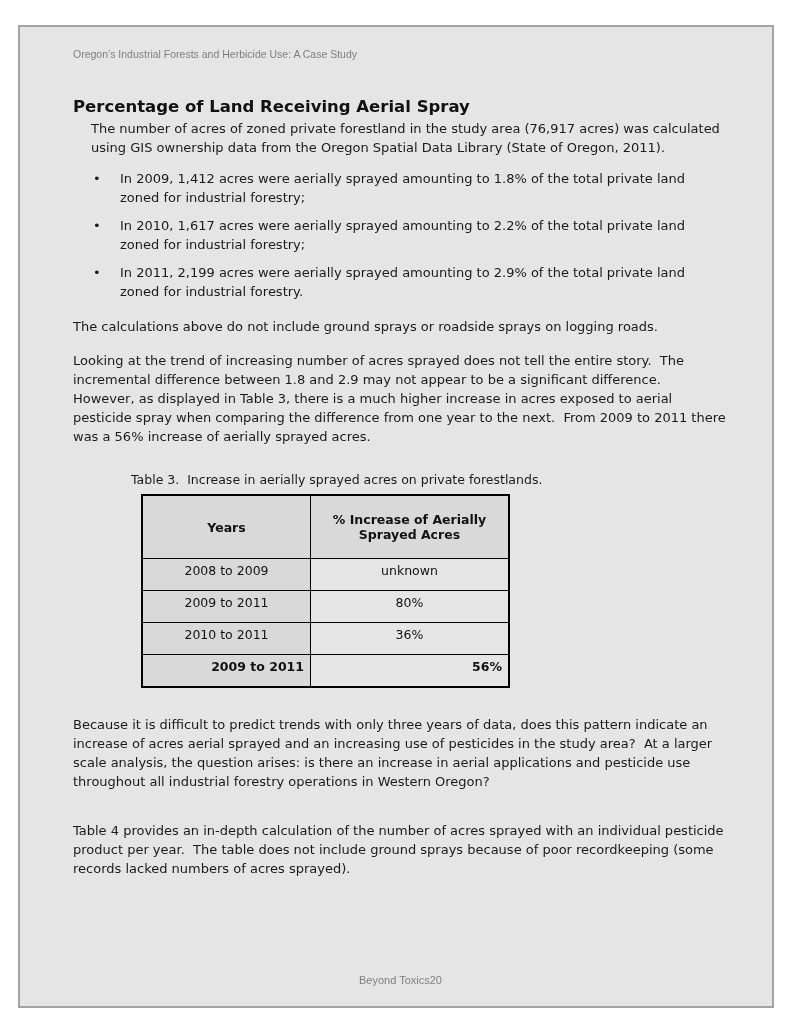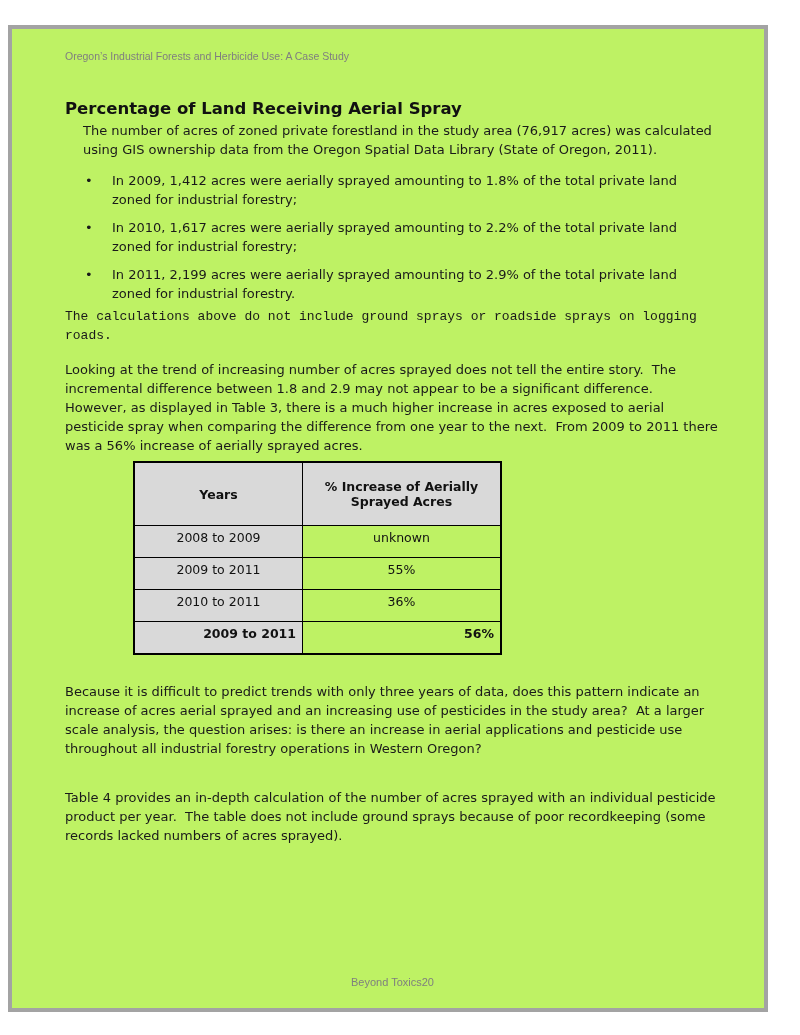--- a/index.html
+++ b/index.html
@@ -5,26 +5,26 @@
   html, body {
     margin: 0;
     padding: 0;
     background: #ffffff;
     width: 800px;
     height: 1035px;
     font-family: "DejaVu Sans", sans-serif;
   }
   .page-frame {
     position: absolute;
-    left: 8px;
+    left: 18px;
     top: 25px;
     width: 752px;
     height: 979px;
-    border: 4px solid #a3a3a3;
-    background: #bef264;
+    border: 2px solid #a3a3a3;
+    background: #e5e5e5;
     box-sizing: content-box;
   }
   .page-inner {
     position: relative;
     height: 100%;
     padding: 21px 44px 0 53px;
     box-sizing: border-box;
   }
   .doc-header {
     font-family: "Liberation Sans", sans-serif;
@@ -41,21 +41,21 @@
   }
   .para {
     margin: 0;
     width: 655px;
     font-size: 13px;
     line-height: 19px;
     color: #1a1a1a;
     white-space: pre-wrap;
   }
   .para-intro     { margin-top: 2px; margin-left: 18px;  }
-  .para-calc      { margin-top: 4px; font-family: Liberation Mono, monospace;  }
+  .para-calc      { margin-top: 16px;  }
   .para-trend     { margin-top: 15px; }
   .para-question  { margin-top: 27px; }
   .para-table4    { margin-top: 30px; }
   .bullet-list {
     margin: 12px 0 0 0;
     padding: 0;
     list-style: none;
     width: 630px;
   }
   .bullet-item {
@@ -149,36 +149,37 @@
       <li class="bullet-item">
         <span class="bullet-marker">•</span>
         <span class="bullet-text">In 2011, 2,199 acres were aerially sprayed amounting to 2.9% of the total private land zoned for industrial forestry.</span>
       </li>
     </ul>
 
     <p class="para para-calc">The calculations above do not include ground sprays or roadside sprays on logging roads.</p>
 
     <p class="para para-trend">Looking at the trend of increasing number of acres sprayed does not tell the entire story.  The incremental difference between 1.8 and 2.9 may not appear to be a significant difference.  However, as displayed in Table 3, there is a much higher increase in acres exposed to aerial pesticide spray when comparing the difference from one year to the next.  From 2009 to 2011 there was a 56% increase of aerially sprayed acres.</p>
 
+    <div class="table-caption">Table 3.  Increase in aerially sprayed acres on private forestlands.</div>
 
     <table class="data-table">
       <thead>
         <tr>
           <th class="col-years">Years</th>
           <th class="col-increase">% Increase of Aerially Sprayed Acres</th>
         </tr>
       </thead>
       <tbody>
         <tr>
           <td class="cell-years">2008 to 2009</td>
           <td class="cell-increase">unknown</td>
         </tr>
         <tr>
           <td class="cell-years">2009 to 2011</td>
-          <td class="cell-increase">55%</td>
+          <td class="cell-increase">80%</td>
         </tr>
         <tr>
           <td class="cell-years">2010 to 2011</td>
           <td class="cell-increase">36%</td>
         </tr>
         <tr class="row-bold">
           <td class="cell-years">2009 to 2011</td>
           <td class="cell-increase">56%</td>
         </tr>
       </tbody>

